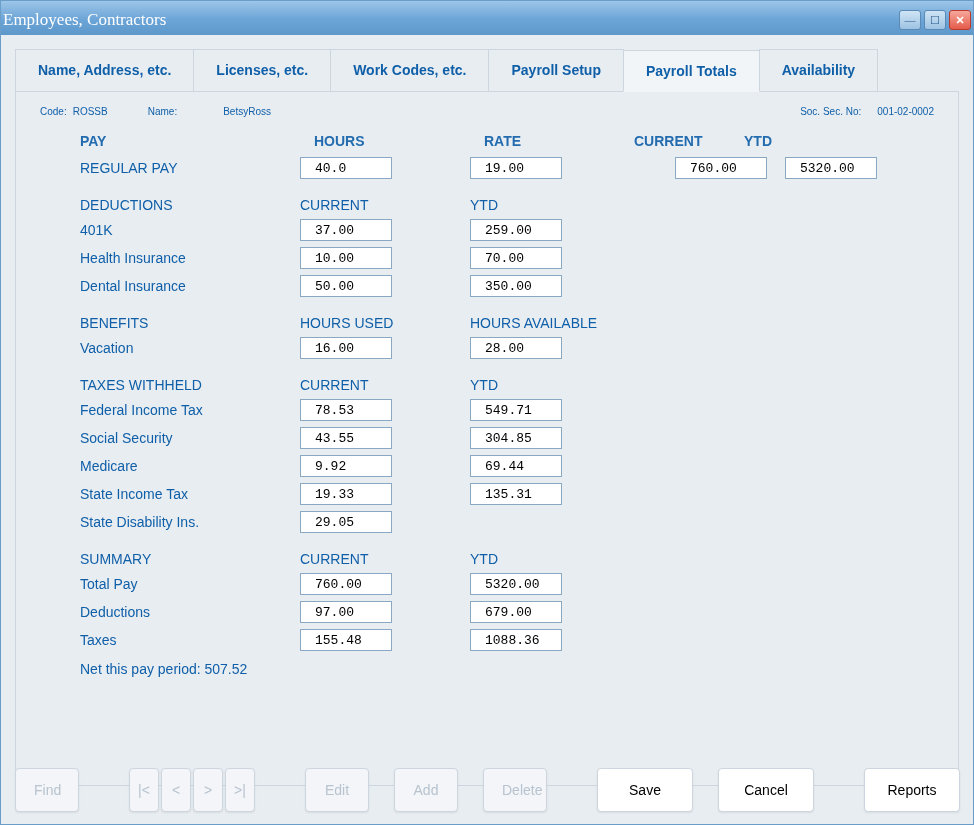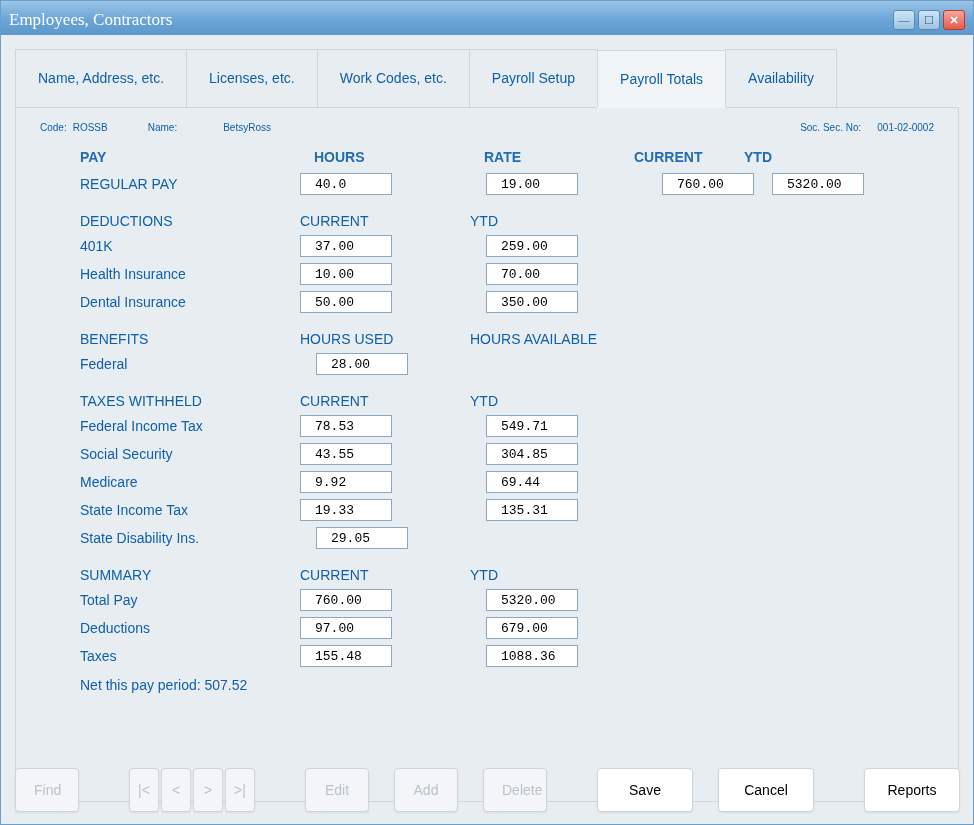--- a/index.html
+++ b/index.html
@@ -15,21 +15,21 @@
     height: 825px;
     background: linear-gradient(to bottom, #7fb3e0 0%, #e0ebf3 6%, #e8edf2 100%);
     border: 1px solid #6b9dc9;
     position: relative;
   }
   .titlebar {
     height: 38px;
     background: linear-gradient(to bottom, #9cc5e8 0%, #6ba4d6 50%, #5a93c5 100%);
     display: flex;
     align-items: center;
-    padding: 0 8px;
+    padding: 0 2px;
     color: #fff;
     font-family: Georgia, serif;
     font-size: 17px;
   }
   .titlebar .title { flex: 1; }
   .winbtns { display: flex; gap: 3px; }
   .winbtn {
     width: 22px; height: 20px;
     background: linear-gradient(to bottom,#cfe4f5,#9ec3e3);
     border: 1px solid #5a89b6;
@@ -48,29 +48,30 @@
     position: absolute;
     top: 34px; left: 0; right: 0; bottom: 0;
     background: #e8edf2;
     padding: 14px;
   }
   .tabs {
     display: flex;
     border-bottom: 1px solid #cdd6de;
   }
   .tab {
-    padding: 20px 22px;
+    padding: 12px 22px;
     font-size: 14px;
     color: #0f5fa8;
     background: #e8edf2;
     border: 1px solid #cdd6de;
     border-bottom: none;
     cursor: pointer;
     margin-right: -1px;
     position: relative;
+    font-weight: bold;
   }
   .tab.active {
     background: #f2f5f8;
     border-bottom: 1px solid #f2f5f8;
     top: 1px;
   }
   .tabpanel {
     border: 1px solid #cdd6de;
     border-top: none;
     padding: 14px 24px 18px 24px;
@@ -114,21 +115,21 @@
   .hdr-grid { display:flex; align-items:center; margin-bottom:8px;}
   .hdr-grid > div { font-weight:bold; color:#236caf; font-size:14px;padding-left:14px;}
   .hdr-grid .c0 { width:260px; padding-left:40px;}
   .hdr-grid .c1 { width:170px;}
   .hdr-grid .c2 { width:150px;}
   .hdr-grid .c3 { width:110px;}
   .hdr-grid .c4 { width:110px;}
   .grid-row { display:flex; align-items:center; margin-bottom:6px;}
   .grid-row .c0 { width:260px; padding-left:40px; color:#0f5fa8; font-size:14px;}
   .grid-row .c1 { width:170px;}
-  .grid-row .c2 { width:176px;margin-left:16px;}
+  .grid-row .c2 { width:205px;}
   .grid-row .c3 { width:110px;}
   .grid-row .c4 { width:110px;}
   .subhdr-row { display:flex; align-items:center; margin-top:18px; margin-bottom:6px;}
   .subhdr-row .c0 { width:260px; padding-left:40px; color:#0f5fa8; font-size:14px;}
   .subhdr-row .c1,.subhdr-row .c2  { width:170px; color:#0f5fa8; font-size:14px;}
 </style>
 </head>
 <body>
 
 <div class="window">
@@ -201,21 +202,22 @@
         <div class="c1"><input class="field" value="50.00" style=""></div>
         <div class="c2"><input class="field" value="350.00" style=""></div>
       </div>
 
       <div class="subhdr-row">
         <div class="c0">BENEFITS</div>
         <div class="c1">HOURS USED</div>
         <div class="c2">HOURS AVAILABLE</div>
       </div>
       <div class="grid-row">
-        <div class="c0">Federal</div>
+        <div class="c0">Vacation</div>
+        <div class="c1"><input class="field" value="16.00" style=""></div>
         <div class="c2"><input class="field" value="28.00" style=""></div>
       </div>
 
       <div class="subhdr-row">
         <div class="c0">TAXES WITHHELD</div>
         <div class="c1">CURRENT</div>
         <div class="c2">YTD</div>
       </div>
       <div class="grid-row">
         <div class="c0">Federal Income Tax</div>

